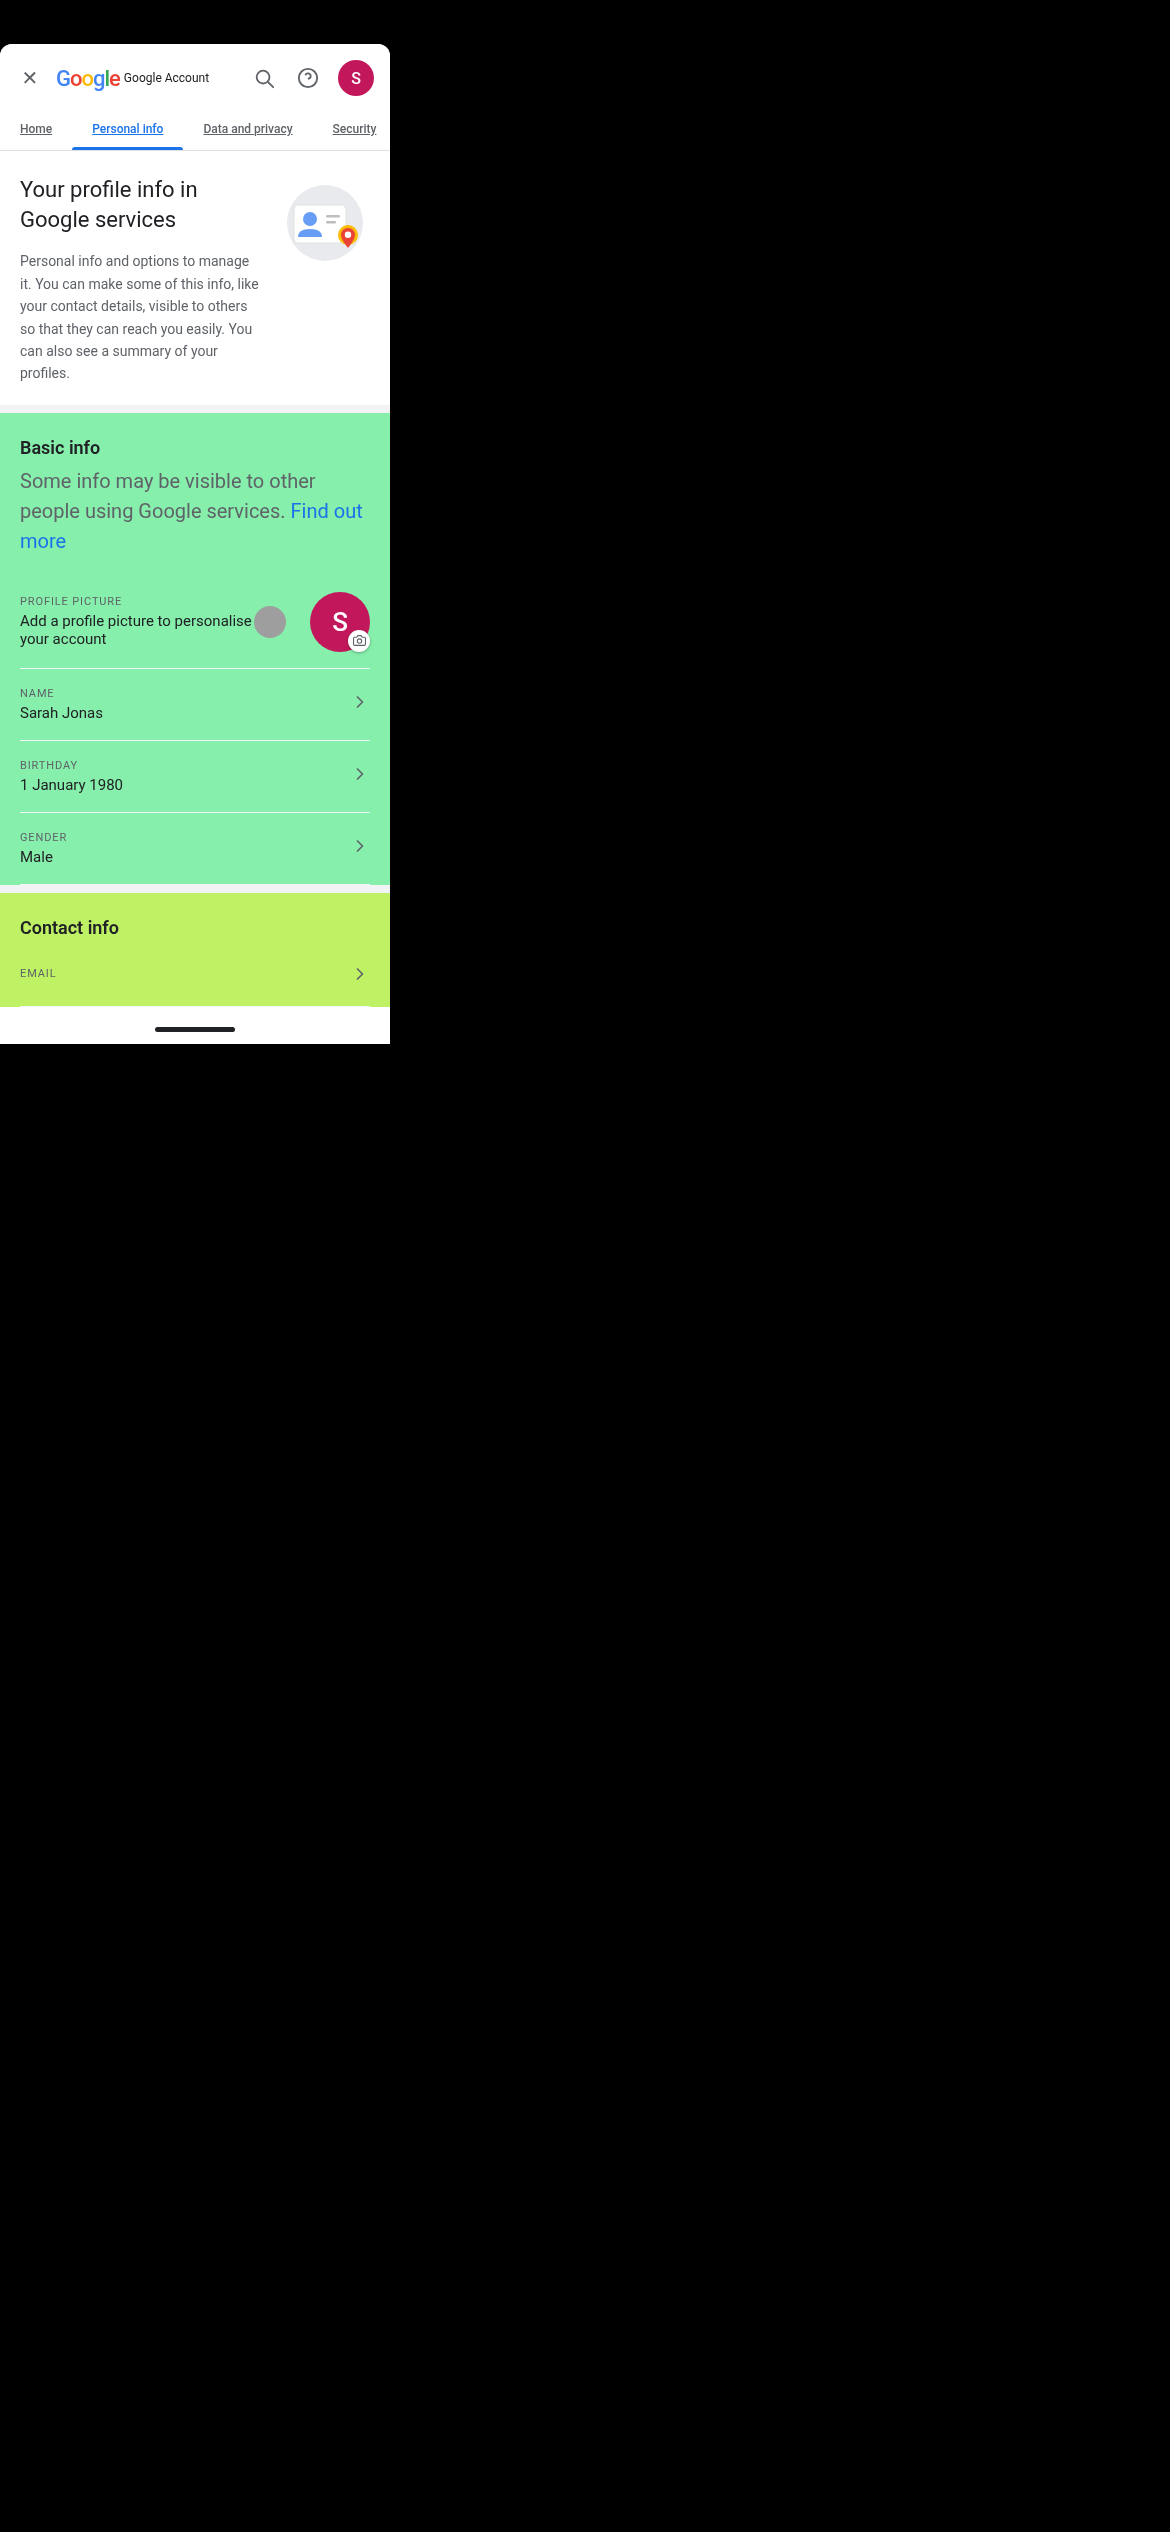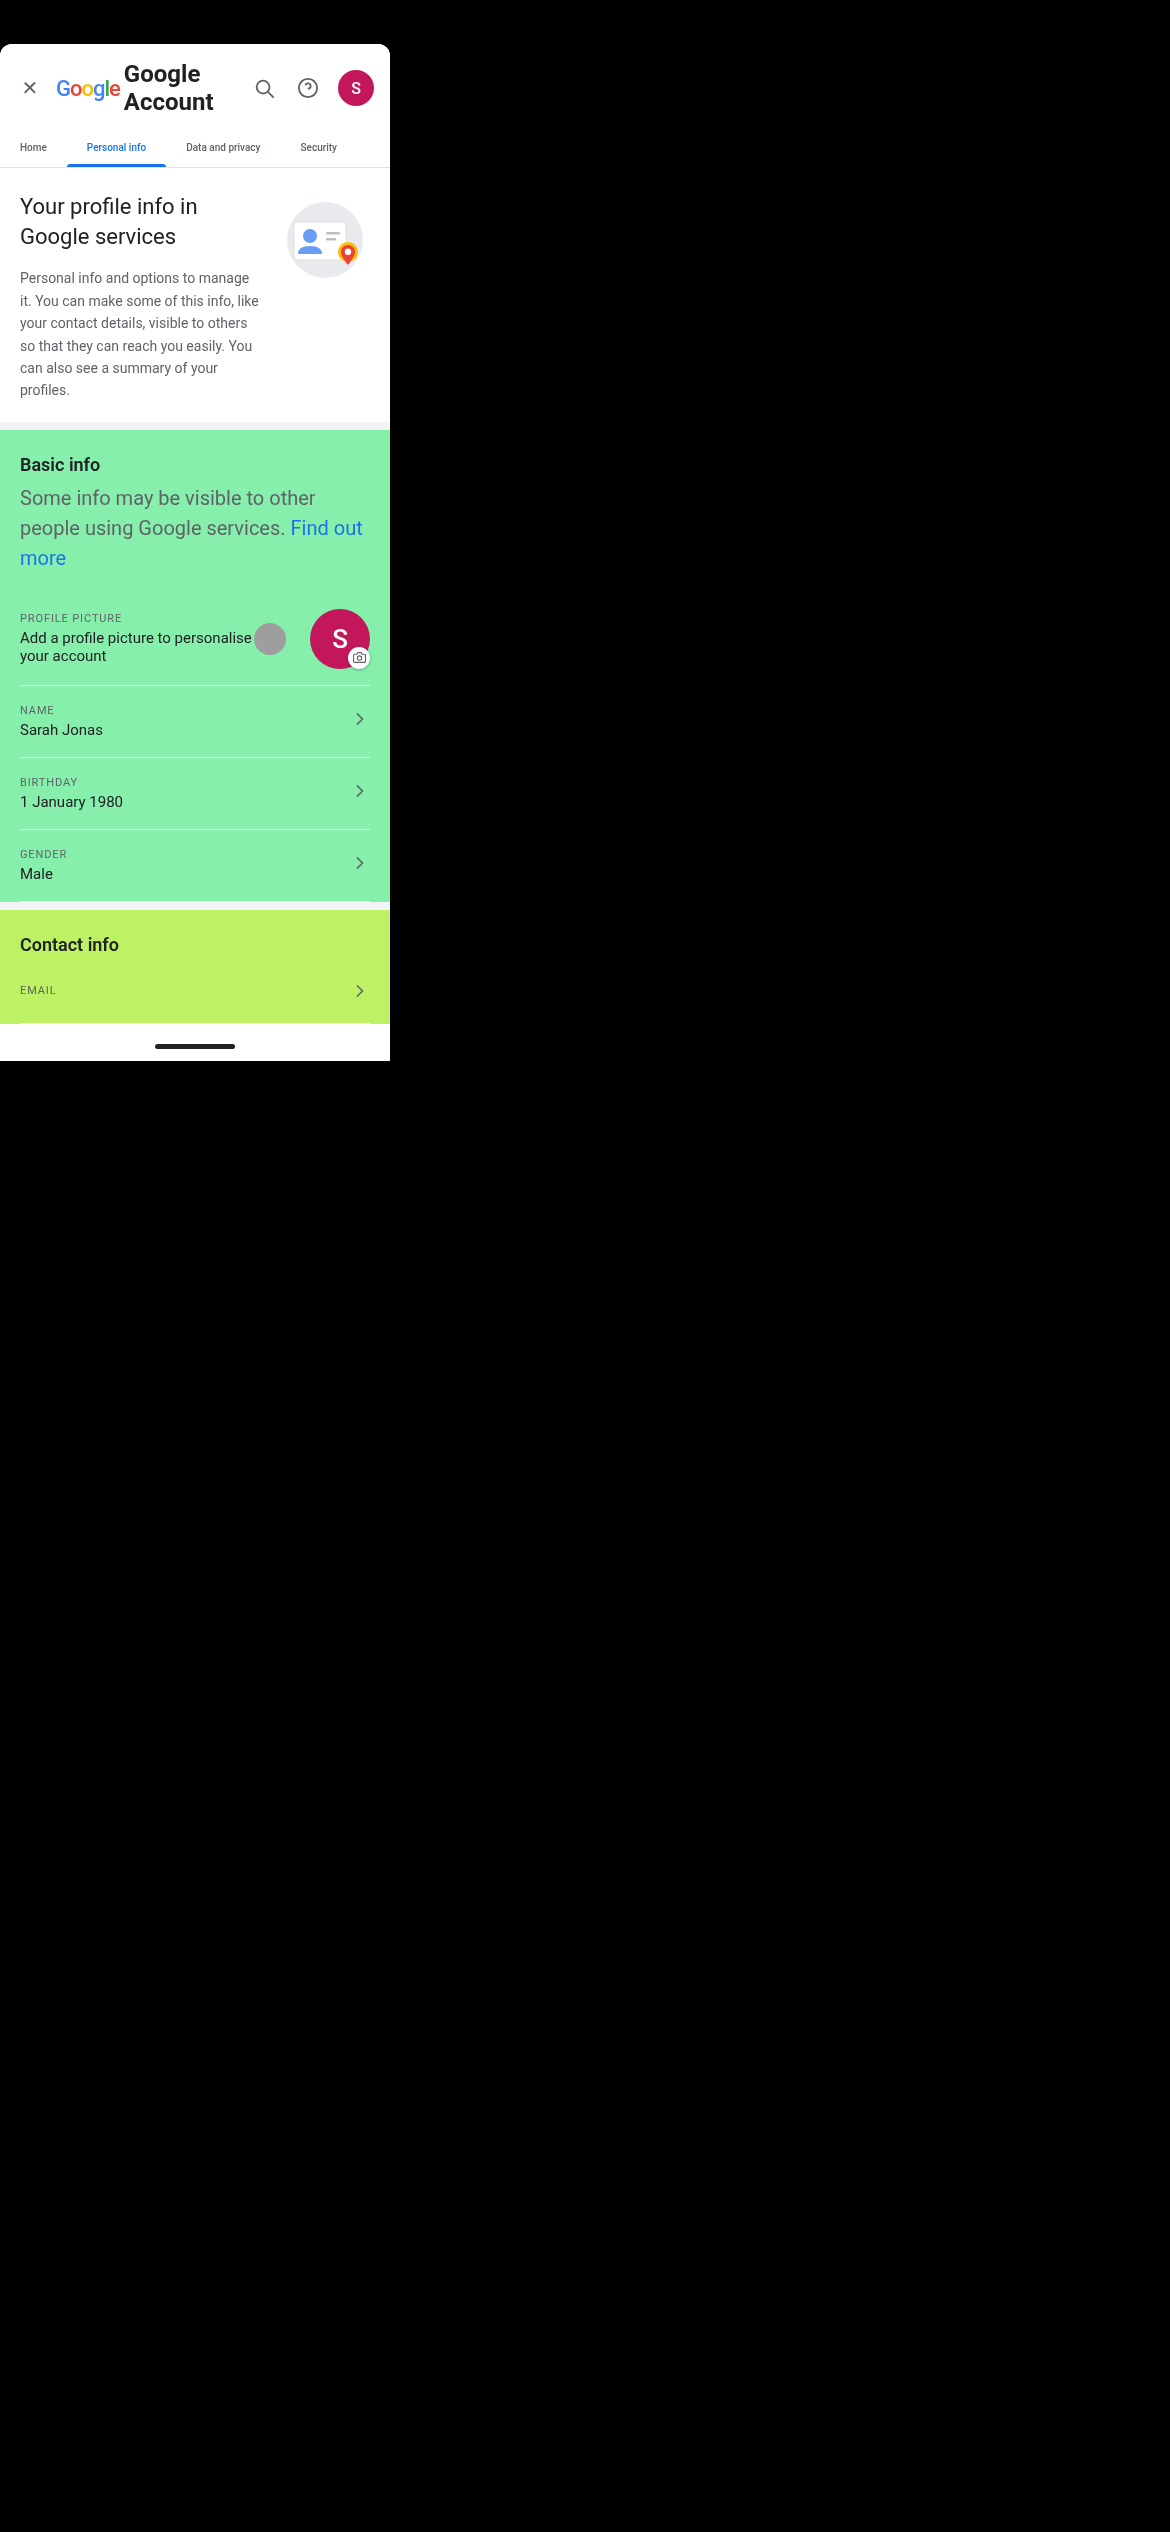--- a/index.html
+++ b/index.html
@@ -57,23 +57,23 @@
       font-weight: 500;
       letter-spacing: -1px;
     }
 
     .g-blue { color: #4285F4; }
     .g-red { color: #EA4335; }
     .g-yellow { color: #FBBC05; }
     .g-green { color: #34A853; }
 
     .header-account-text {
-      font-size: 24px;
+      font-size: 12px;
       color: #202124;
-      font-weight: 700;
+      font-weight: 400;
     }
 
     .header-icons {
       display: flex;
       align-items: center;
       gap: 16px;
     }
 
     .header-icon-btn {
       width: 28px;
@@ -106,26 +106,27 @@
       border-bottom: 1px solid #e0e0e0;
       background: #fff;
       overflow-x: auto;
       scrollbar-width: none;
     }
 
     .tab-bar::-webkit-scrollbar { display: none; }
 
     .tab-item {
       padding: 14px 20px;
-      font-size: 10px;
+      font-size: 12px;
       color: #5f6368;
       cursor: pointer;
       white-space: nowrap;
       position: relative;
       font-weight: 500;
+      text-decoration: underline;
     }
 
     .tab-item.active {
       color: #1a73e8;
     }
 
     .tab-item.active::after {
       content: '';
       position: absolute;
       bottom: 0;

